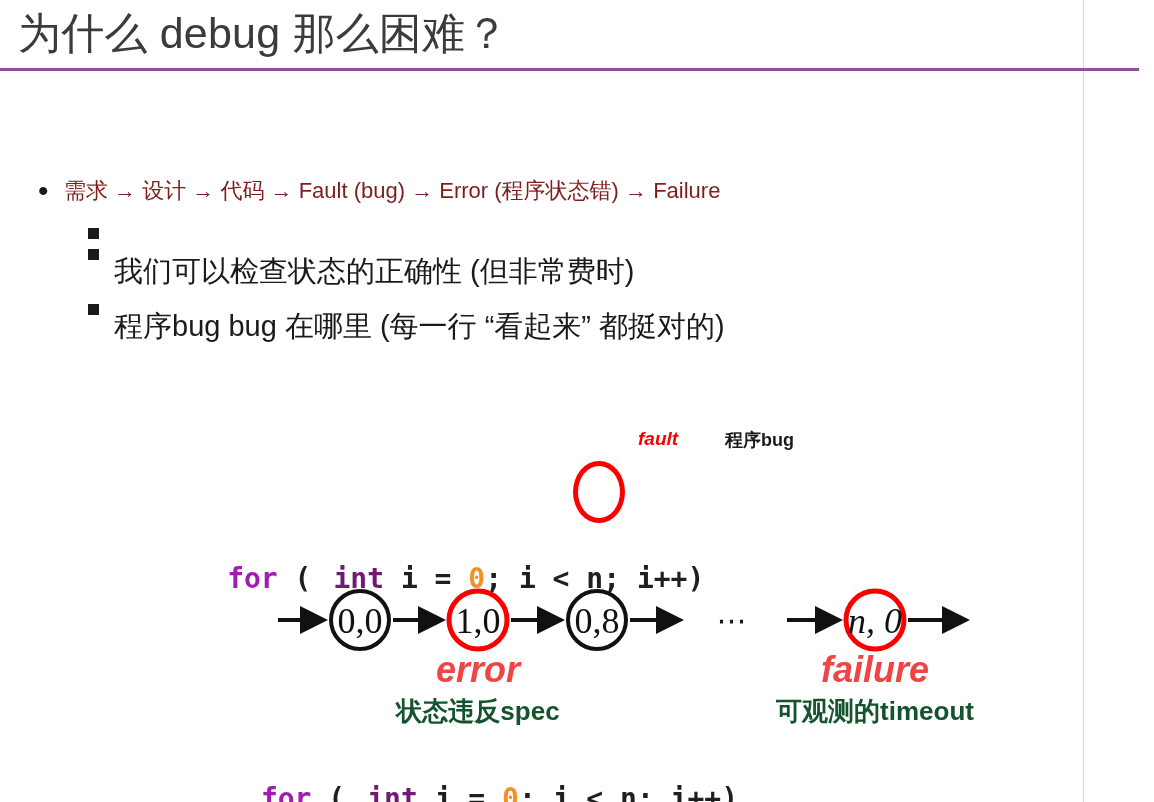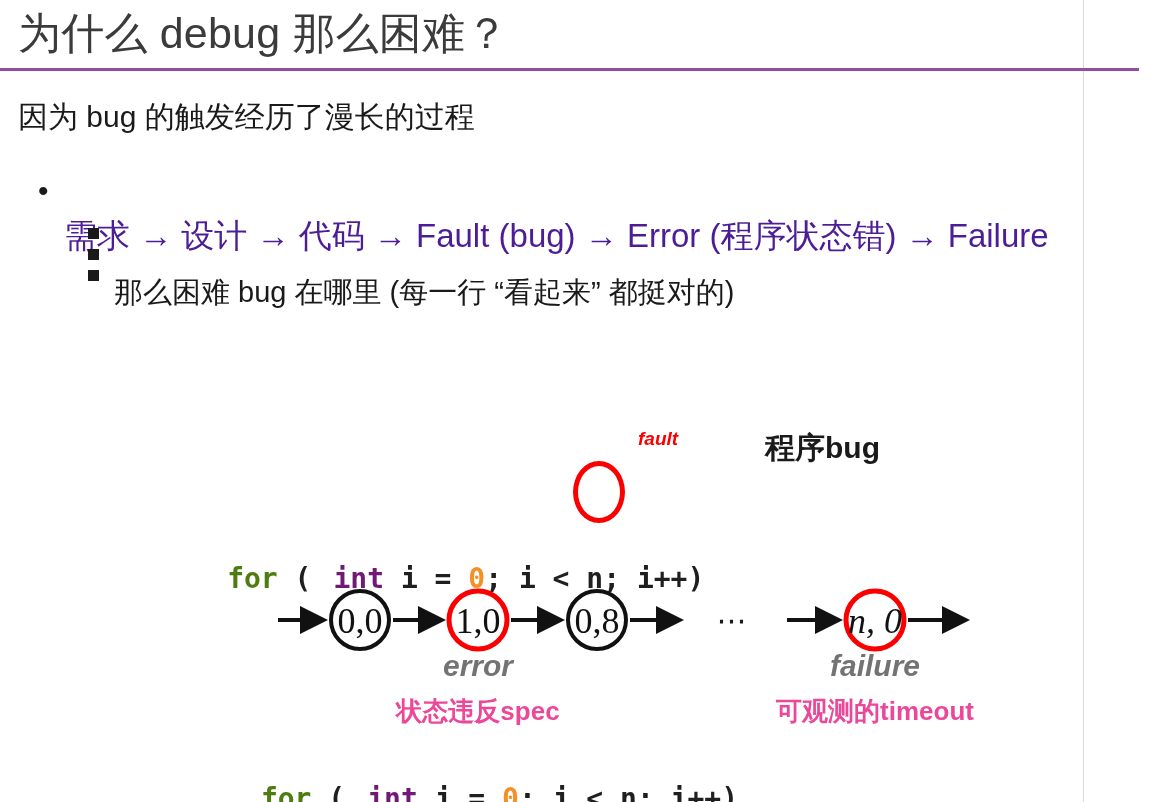--- a/index.html
+++ b/index.html
@@ -74,24 +74,23 @@
     white-space: nowrap;
   }
   .bullet-l1 .marker {
     width: 26px;
     font-size: 30px;
     line-height: 46px;
     color: #1a1a1a;
     flex: 0 0 auto;
   }
   .bullet-l1 .text {
-    font-size: 33px;
+    font-size: 22px;
     line-height: 46px;
-    color: #4c1d95;
-    margin-top: 45px;
+    color: #7f1d1d;
   }
 
   .sub-list {
     position: absolute;
     left: 88px;
     top: 228px;
   }
   .bullet-l2 {
     display: flex;
     align-items: flex-start;
@@ -122,21 +121,21 @@
     position: absolute;
     left: 126px;
     top: 425px;
     font-family: "DejaVu Sans Mono", "Liberation Mono", monospace;
     font-size: 28px;
     font-weight: bold;
     line-height: 44px;
     white-space: pre;
     color: #1f1f1f;
   }
-  .k-for  { color: #4d7c0f; }
+  .k-for  { color: #a21caf; }
   .k-type { color: #701a75; margin-left: 22px; }
   .k-num  { color: #f49026; }
   .k-plain{ color: #1f1f1f; }
 
   .code-line { position: relative; }
 
   .fault-label {
     position: absolute;
     left: 638px;
     top: 428px;
@@ -145,25 +144,24 @@
     font-style: italic;
     font-weight: bold;
     color: #fa0000;
     white-space: nowrap;
   }
   .fault-note {
     position: absolute;
     left: 725px;
     top: 428px;
     font-family: "Liberation Sans", sans-serif;
-    font-size: 30px;
-    font-weight: bold;
-    color: #1a1a1a;
-    white-space: nowrap;
-    margin-left: 40px;
+    font-size: 18px;
+    font-weight: bold;
+    color: #1a1a1a;
+    white-space: nowrap;
   }
 
   .circle-annot {
     position: absolute;
     left: 573px;
     top: 461px;
     width: 52px;
     height: 62px;
     border: 5px solid #fa0000;
     border-radius: 50%;
@@ -196,73 +194,73 @@
     font-family: "Liberation Serif", serif;
     font-size: 30px;
     color: #1a1a1a;
     transform: translate(-50%, -50%);
     letter-spacing: 3px;
   }
 
   .annot-red {
     position: absolute;
     font-family: "Liberation Sans", sans-serif;
-    font-size: 30px;
+    font-size: 36px;
     font-style: italic;
     font-weight: bold;
-    color: #737373;
+    color: #ef4444;
     transform: translateX(-50%);
     white-space: nowrap;
   }
   .annot-black {
     position: absolute;
     font-family: "Liberation Sans", sans-serif;
     font-size: 26px;
     font-weight: bold;
-    color: #ec4899;
+    color: #14532d;
     transform: translateX(-50%);
     white-space: nowrap;
   }
 </style>
 </head>
 <body>
 
 <div class="slide">
 
   <div class="slide-right-rule"></div>
 
   <div class="slide-title">为什么 debug 那么困难？</div>
   <div class="title-rule"></div>
 
-  <div class="subtitle">因为 bug 的触发经历了漫长的过程</div>
 
   <div class="bullet-l1">
     <span class="marker">•</span>
     <span class="text">需求 → 设计 → 代码 → Fault (bug) → Error (程序状态错) → Failure</span>
   </div>
 
   <div class="sub-list">
 
     <div class="bullet-l2">
       <span class="marker">
           <i class="sq"></i>
         </span>
     </div>
 
     <div class="bullet-l2">
       <span class="marker">
           <i class="sq"></i>
         </span>
+      <span class="text">我们可以检查状态的正确性 (但非常费时)</span>
     </div>
 
     <div class="bullet-l2">
       <span class="marker">
           <i class="sq"></i>
         </span>
-      <span class="text">那么困难 bug 在哪里 (每一行 “看起来” 都挺对的)</span>
+      <span class="text">程序bug bug 在哪里 (每一行 “看起来” 都挺对的)</span>
     </div>
 
   </div>
 
   <div class="code-block">
     <div class="code-line">
       <span class="k-for">for</span><span class="k-plain"> (</span><span class="k-type">int</span><span class="k-plain"> i = </span><span class="k-num">0</span><span class="k-plain">; i &lt; n; i++)</span>
     </div>
     <div class="code-line">
       <span class="k-plain">  </span><span class="k-for">for</span><span class="k-plain"> (</span><span class="k-type">int</span><span class="k-plain"> j = </span><span class="k-num">0</span><span class="k-plain">; j &lt; n; i++)</span>

